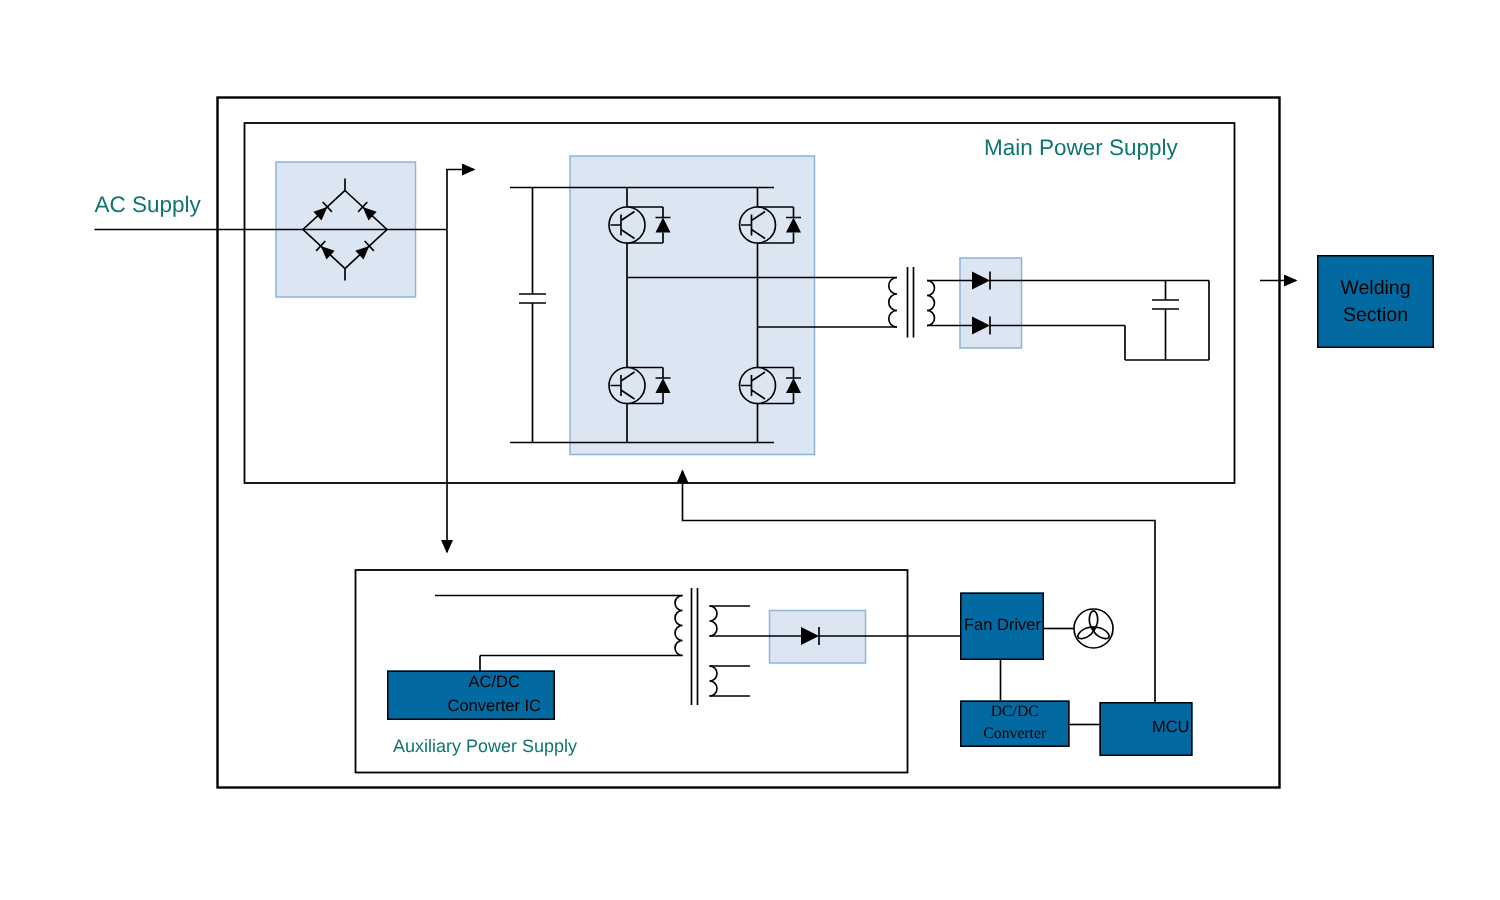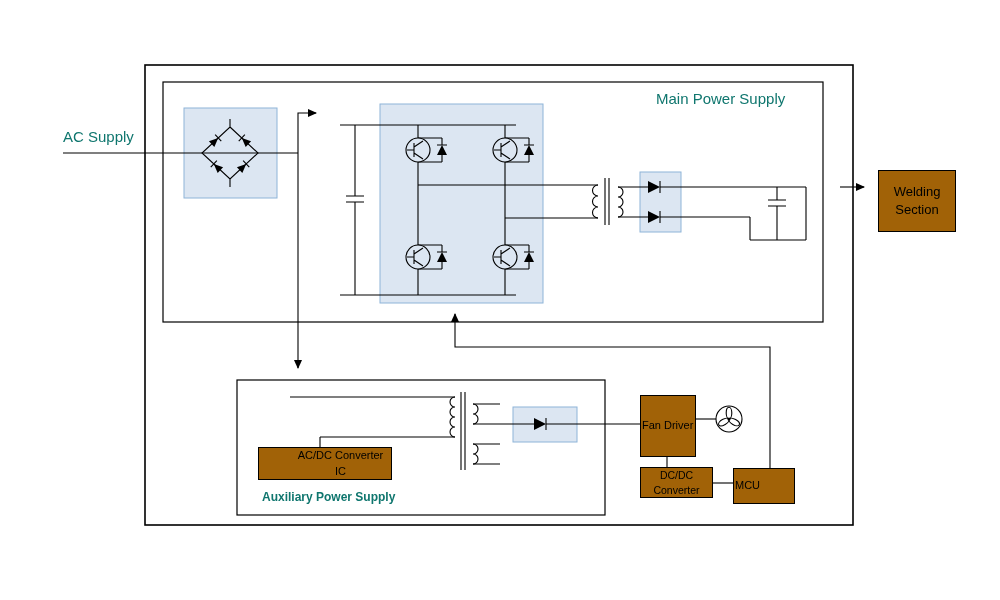--- a/index.html
+++ b/index.html
@@ -12,22 +12,22 @@
   body{font-family:"Liberation Sans",sans-serif;}
   .stage{position:relative;width:1000px;height:600px;background:var(--c-background);overflow:hidden;}
   svg{position:absolute;left:0;top:0;}
   .wire{fill:none;stroke:var(--c-line);stroke-width:1.1;}
   .fillb{fill:var(--c-line);stroke:none;}
   .hl{fill:var(--c-highlight_fill);stroke:var(--c-highlight_border);stroke-width:1;}
   .frame{fill:none;stroke:var(--c-line);stroke-width:1.2;}
   .frame.outer{stroke-width:1.6;}
   .tcirc{fill:var(--c-highlight_fill);stroke:var(--c-line);stroke-width:1.1;}
   .lbl{position:absolute;color:#0f766e;white-space:nowrap;}
-  .bbox{position:absolute;border:1.2px solid #000;background:#a16207;display:flex;
-        align-items:center;justify-content:flex-start;text-align:center;color:#000;
+  .bbox{position:absolute;border:1.2px solid #000;background:#0369a1;display:flex;
+        align-items:center;justify-content:flex-end;text-align:center;color:#000;
         line-height:1.4;box-sizing:border-box;padding:1px;}
 </style>
 </head>
 <body>
 
 <div class="stage">
 
   <svg width="1000" height="600" viewBox="0 0 1000 600">
     <defs>
       <marker id="arr" markerWidth="10" markerHeight="9" refX="8" refY="4" orient="auto" markerUnits="userSpaceOnUse">
@@ -144,35 +144,35 @@
       <ellipse class="wire" cx="0" cy="-6" rx="2.8" ry="5.8" transform="rotate(120)"></ellipse>
       <ellipse class="wire" cx="0" cy="-6" rx="2.8" ry="5.8" transform="rotate(240)"></ellipse>
       <circle class="fillb" r="1.6"></circle>
     </g>
   </svg>
 
   <div class="lbl" style="left:63px;top:128px;font-size:15px;">AC Supply</div>
 
   <div class="lbl" style="left:656px;top:90px;font-size:15px;">Main Power Supply</div>
 
-  <div class="lbl" style="left:262px;top:490px;font-size:12px;font-weight:bold;">Auxiliary Power Supply</div>
+  <div class="lbl" style="left:262px;top:490px;font-size:12px;">Auxiliary Power Supply</div>
 
   <div class="bbox" style="left:878px;top:170px;width:78px;height:62px;font-size:13px;">
     <span>Welding Section</span>
   </div>
 
-  <div class="bbox" style="left:258px;top:447px;width:134px;height:33px;font-size:11px;padding-left:32px;">
+  <div class="bbox" style="left:258px;top:447px;width:112px;height:33px;font-size:11px;padding-left:32px;">
     <span>AC/DC Converter IC</span>
   </div>
 
-  <div class="bbox" style="left:640px;top:395px;width:56px;height:62px;font-size:11px;">
+  <div class="bbox" style="left:640px;top:395px;width:56px;height:45px;font-size:11px;">
     <span>Fan Driver</span>
   </div>
 
-  <div class="bbox" style="left:640px;top:467px;width:73px;height:31px;font-size:10.5px;">
+  <div class="bbox" style="left:640px;top:467px;width:73px;height:31px;font-size:10.5px;font-family:Liberation Serif, serif;">
     <span>DC/DC Converter</span>
   </div>
 
   <div class="bbox" style="left:733px;top:468px;width:62px;height:36px;font-size:11px;">
     <span>MCU</span>
   </div>
 
 </div>
 
 </body></html>

